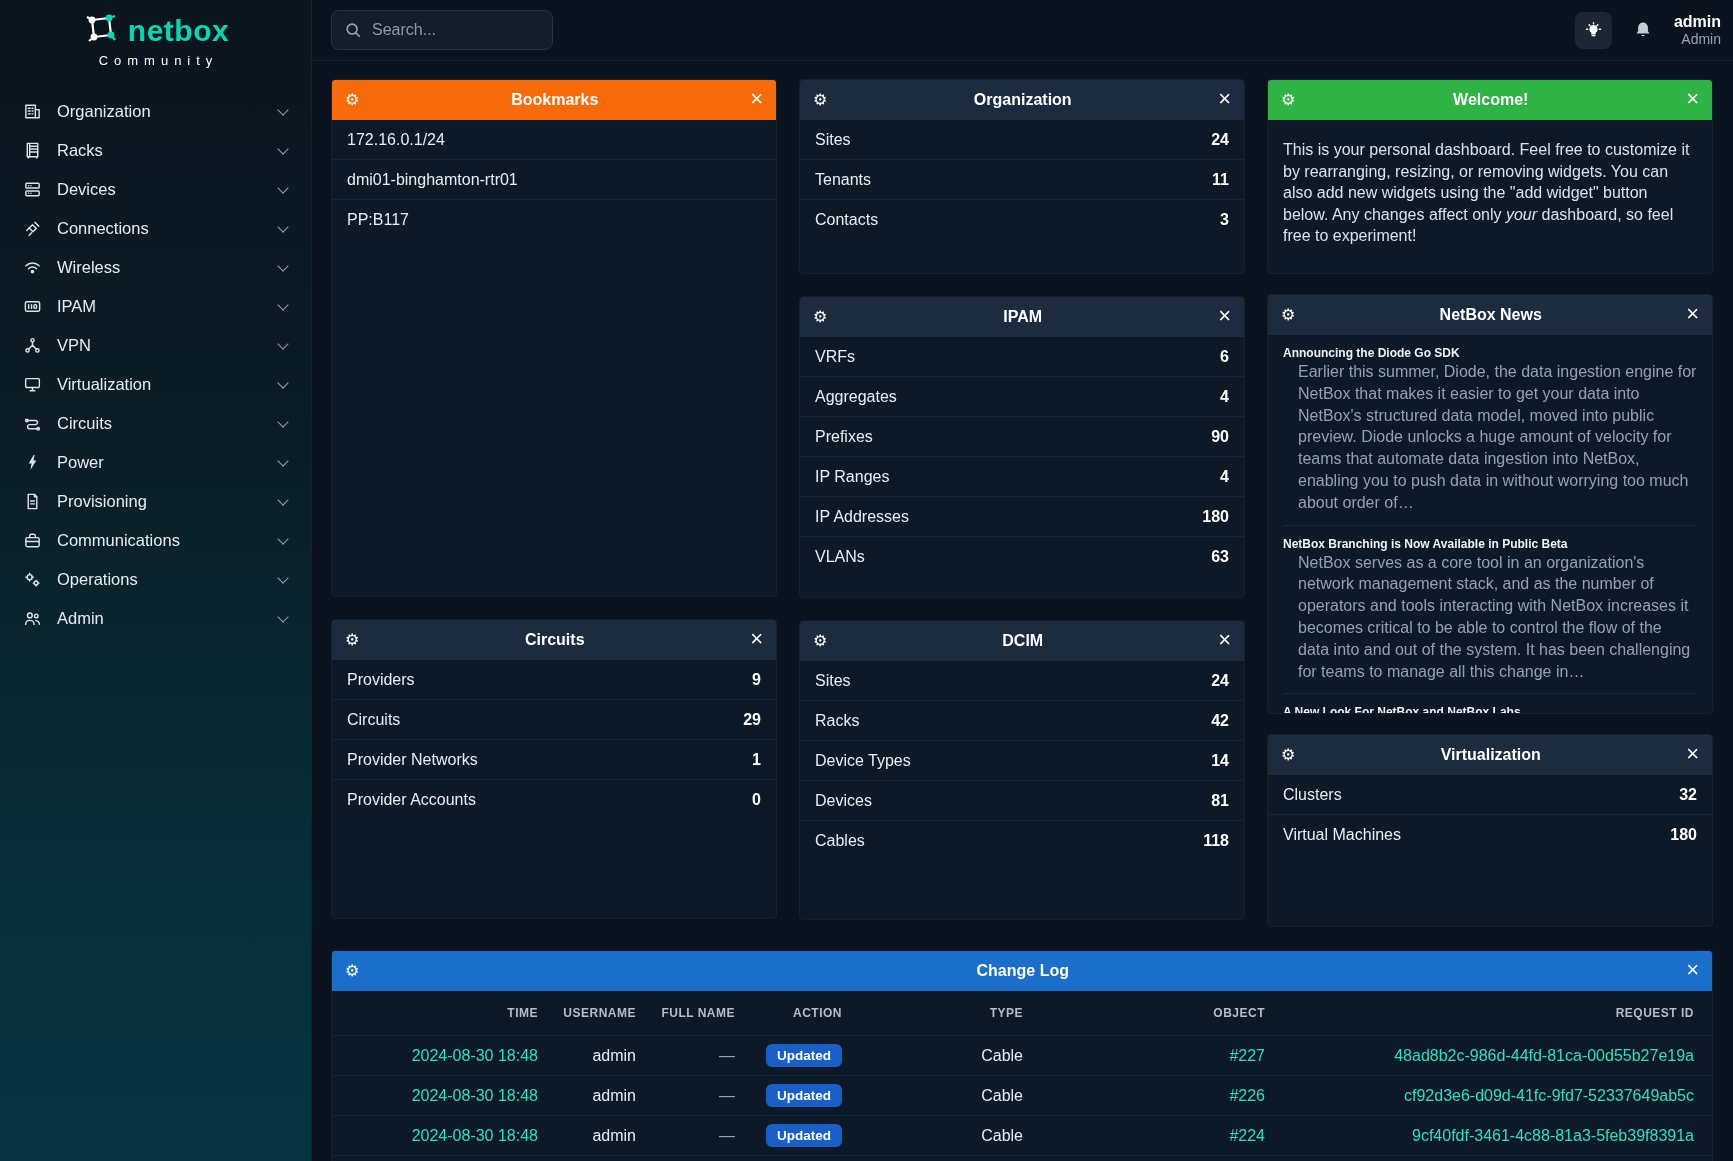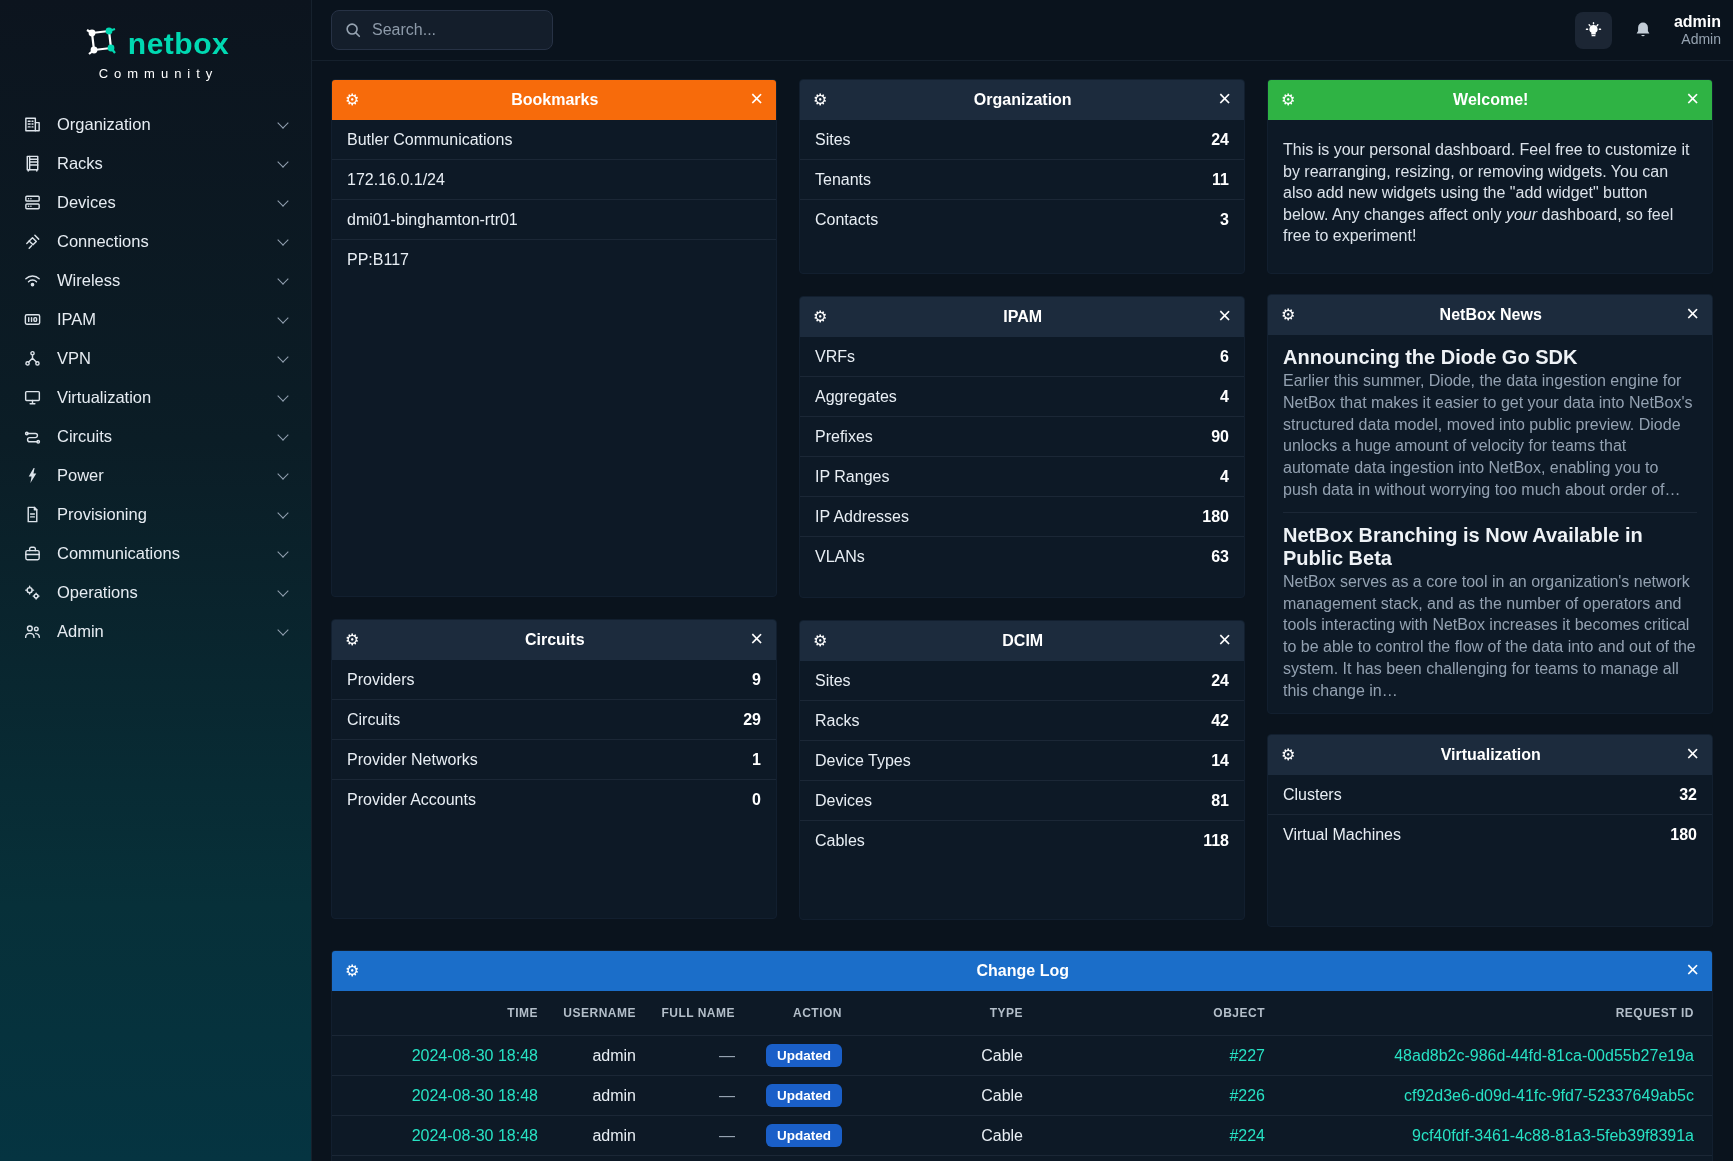--- a/index.html
+++ b/index.html
@@ -4,21 +4,21 @@
 <style>
   * { margin:0; padding:0; box-sizing:border-box; }
   html,body { background:#060d14; }
   body { font-family:"Liberation Sans","DejaVu Sans",sans-serif; color:#e8eef4; }
   .app { width:1733px; height:1161px; overflow:hidden; display:flex; background:#0a131d; }
 
   
   .sidebar { width:312px; flex:0 0 312px; height:100%;
     background:linear-gradient(180deg,#0c141e 0%,#0b1d26 38%,#073039 78%,#053441 100%);
     border-right:1px solid #16212d; }
-  .brand { padding-top:25px; display:flex; flex-direction:column; align-items:center; cursor:pointer; }
+  .brand { padding-top:12px; display:flex; flex-direction:column; align-items:center; cursor:pointer; }
   .brand-row { display:flex; align-items:center; gap:8px; }
   .brand-name { font-size:30px; font-weight:bold; color:#00d9b2; letter-spacing:.5px; }
   .brand-sub { margin-top:3px; font-size:13px; letter-spacing:6px; color:#ffffff; padding-left:6px; }
   .nav { margin-top:24px; display:flex; flex-direction:column; }
   .nav-item { display:flex; align-items:center; height:39px; padding:0 24px 0 22px; gap:15px;
     color:#e6ecf2; text-decoration:none; cursor:pointer; }
   .nav-icon { width:20px; height:20px; display:flex; align-items:center; justify-content:center; }
   .nav-icon svg { width:19px; height:19px; }
   .nav-label { font-size:16.5px; }
   .chev { width:8px; height:8px; border-right:1.7px solid #93a1b0; border-bottom:1.7px solid #93a1b0;
@@ -66,22 +66,22 @@
 
   .bm-row { height:40px; line-height:40px; padding:0 15px; list-style:none; font-size:16px; color:#e8eef4;
     cursor:pointer; }
   .bm-row:not(:last-child) { border-bottom:1px solid #1b2736; }
 
   .welcome-body { padding:19px 15px; font-size:16px; line-height:21.5px; color:#dbe2ea; }
 
   .news-list { padding:0 15px; list-style:none; }
   .news-item { padding:11px 0; }
   .news-item:not(:last-child) { border-bottom:1px solid #1b2736; }
-  .news-title { font-size:20px; font-weight:600; color:#eef2f6; cursor:pointer; }
-  .news-body { font-size:16px; line-height:21.8px; color:#93a1b1; margin-top:1px; }
+  .news-title { font-size:12px; font-weight:600; color:#eef2f6; cursor:pointer; }
+  .news-body { font-size:16px; line-height:21.8px; color:#93a1b1; margin-top:1px;margin-left:15px; }
   .news-body:empty { display:none; }
 
   .changelog { margin-top:23px; width:1382px; }
   .cl-grid { display:grid; grid-template-columns:188px 98px 99px 107px 181px 242px 1fr; align-items:center;
     padding:0 18px;text-align:right; }
   .cl-head { height:44px; }
   .cl-head span { font-size:12px; font-weight:bold; letter-spacing:.5px; text-transform:uppercase;
     color:#b3bec9; }
   .cl-row { height:40px; border-top:1px solid #1b2736; font-size:16px; }
   .cl-link { color:#27e2c4; text-decoration:none; cursor:pointer; }
@@ -305,21 +305,20 @@
       <div class="cols">
 
         <div class="col">
           <section class="widget" style="height:518px">
             <header class="w-head orange">
               <span class="w-gear">⚙</span>
               <span class="w-title">Bookmarks</span>
               <span class="w-close">×</span>
             </header>
             <ul class="w-body">
-              <li class="bm-row">Butler Communications</li>
                 <li class="bm-row">172.16.0.1/24</li>
                 <li class="bm-row">dmi01-binghamton-rtr01</li>
                 <li class="bm-row">PP:B117</li>
             </ul>
           </section>
 
           <section class="widget" style="height:300px">
             <header class="w-head">
               <span class="w-gear">⚙</span>
               <span class="w-title">Circuits</span>

